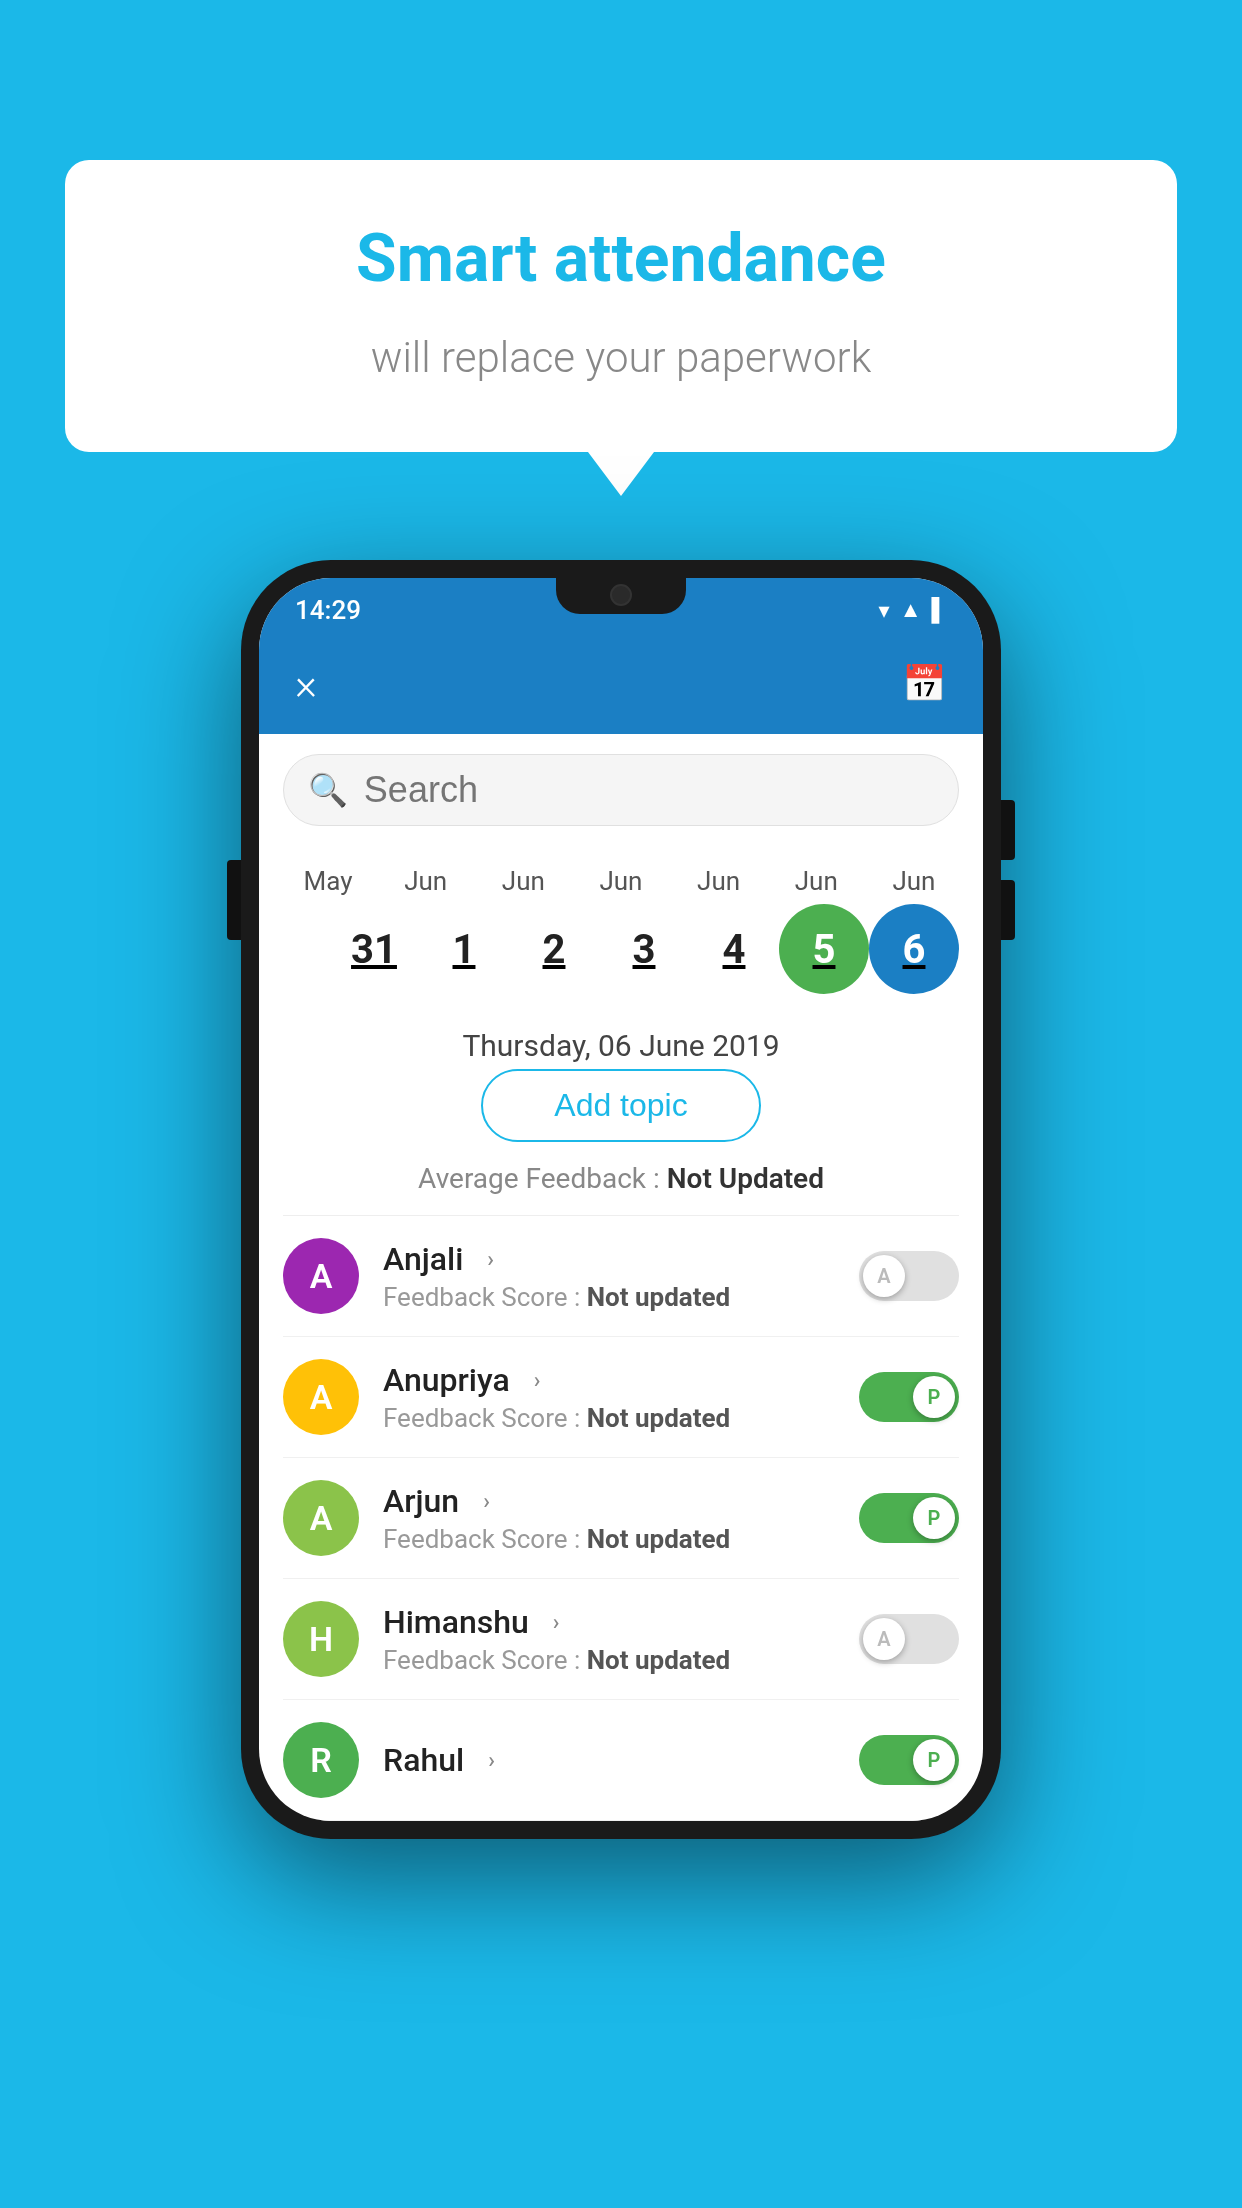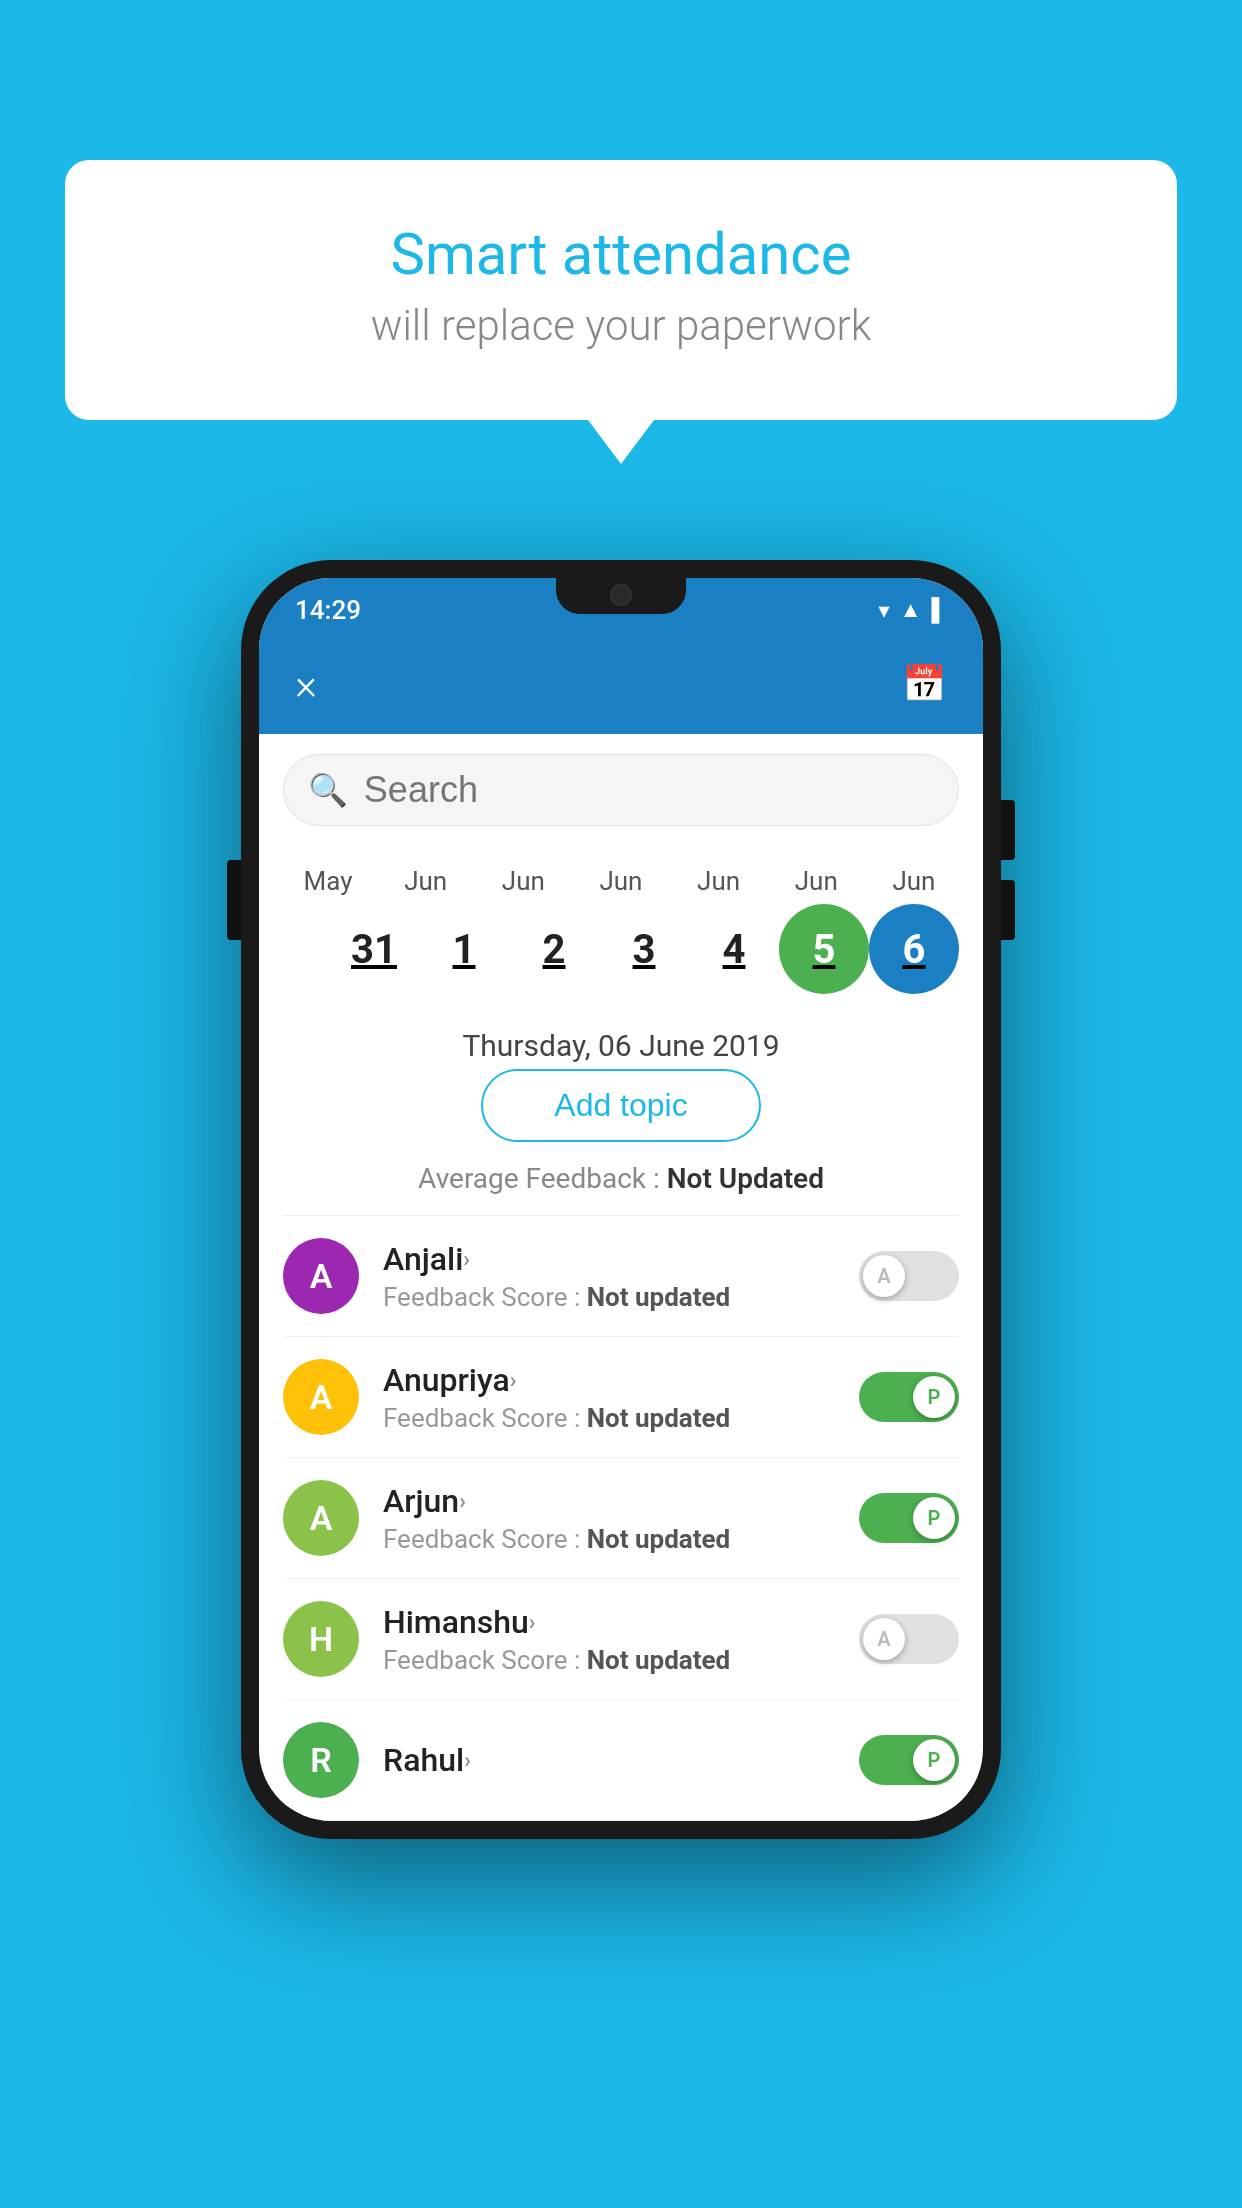--- a/index.html
+++ b/index.html
@@ -36,24 +36,24 @@
       left: 50%;
       transform: translateX(-50%);
       width: 0;
       height: 0;
       border-left: 36px solid transparent;
       border-right: 36px solid transparent;
       border-top: 48px solid white;
     }
 
     .bubble-title {
-      font-size: 58px;
+      font-size: 66px;
       color: #1BB8E8;
-      font-weight: 400;
-      margin-bottom: 13px;
+      font-weight: 700;
+      margin-bottom: 36px;
     }
 
     .bubble-subtitle {
       font-size: 42px;
       color: #888;
       font-weight: 300;
     }
 
     
     .phone-wrapper {
@@ -308,21 +308,21 @@
     .student-info {
       flex: 1;
     }
 
     .student-name {
       font-size: 32px;
       font-weight: 500;
       color: #222;
       display: flex;
       align-items: center;
-      gap: 0;
+      gap: 24px;
     }
 
     .student-name .chevron {
       font-size: 22px;
       color: #888;
     }
 
     .student-feedback {
       font-size: 26px;
       color: #999;

